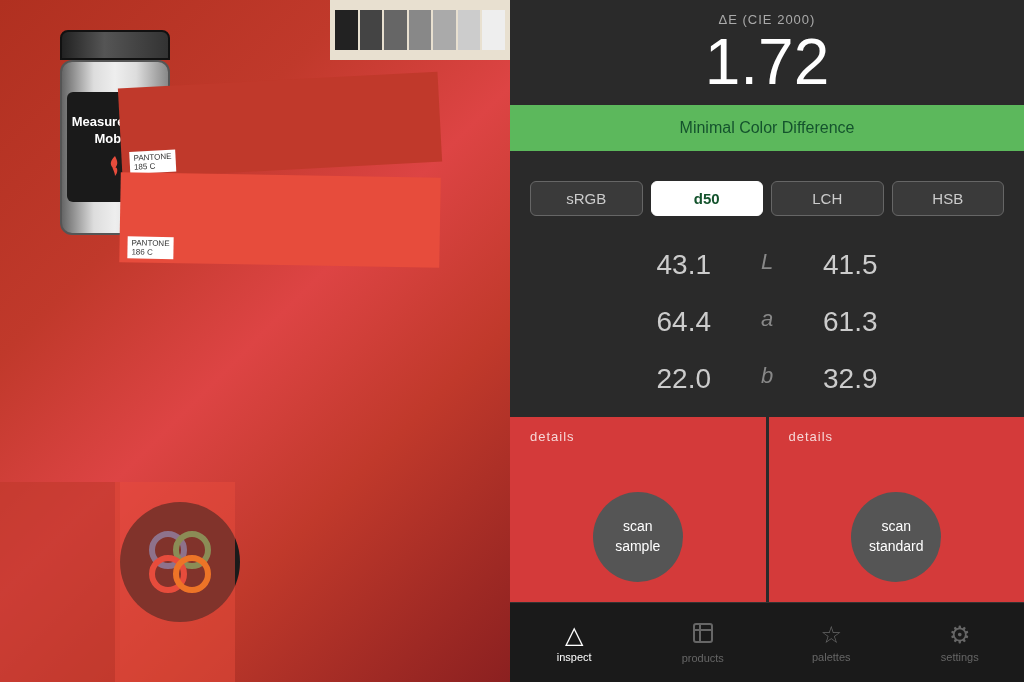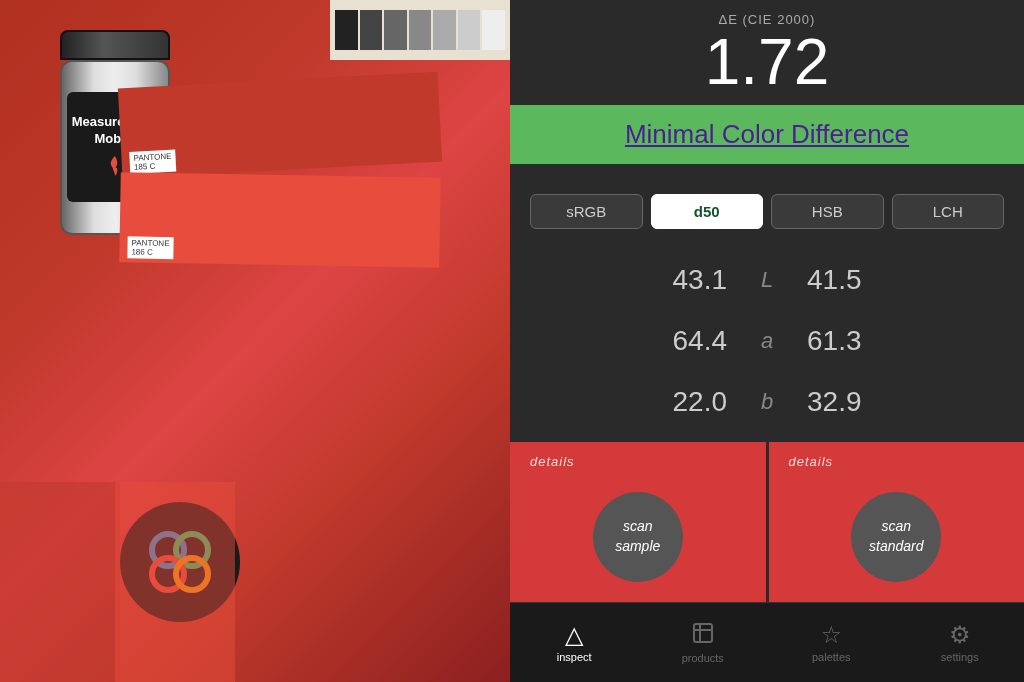--- a/index.html
+++ b/index.html
@@ -181,24 +181,23 @@
 
     
     .green-banner {
       background: #5cb85c;
       padding: 14px 20px;
       text-align: center;
       flex-shrink: 0;
     }
 
     .banner-text {
-      color: #4c1d95;
-      font-size: 26px;
+      color: #14532d;
+      font-size: 16px;
       font-weight: 400;
-      text-decoration: underline;
     }
 
     
     .tab-row {
       display: flex;
       padding: 14px 20px 10px;
       gap: 8px;
       flex-shrink: 0;
       background: #2a2a2a;
     }
@@ -227,23 +226,23 @@
     .color-values {
       flex: 1;
       padding: 10px 20px;
       display: flex;
       flex-direction: column;
       justify-content: space-around;
     }
 
     .value-row {
       display: flex;
-      align-items: center;
+      align-items: flex-start;
       justify-content: center;
-      gap: 0;
+      gap: 16px;
     }
 
     .val-left {
       color: #ccc;
       font-size: 28px;
       font-weight: 300;
       width: 120px;
       text-align: right;
       padding-right: 20px;
     }
@@ -261,23 +260,22 @@
       font-size: 28px;
       font-weight: 300;
       width: 120px;
       text-align: left;
       padding-left: 20px;
     }
 
     
     .scan-area {
       display: flex;
-      height: 160px;
-      flex-shrink: 0;
-      font-style: italic;
+      height: 185px;
+      flex-shrink: 0;
     }
 
     .scan-panel {
       flex: 1;
       background: #d43a3a;
       display: flex;
       flex-direction: column;
       align-items: center;
       justify-content: space-between;
       padding: 12px 10px 20px;
@@ -420,22 +418,22 @@
     <div class="delta-value">1.72</div>
   </div>
 
   <div class="green-banner">
     <div class="banner-text">Minimal Color Difference</div>
   </div>
 
   <div class="tab-row">
     <div class="tab-btn">sRGB</div>
     <div class="tab-btn active">d50</div>
+    <div class="tab-btn">LCH</div>
     <div class="tab-btn">HSB</div>
-    <div class="tab-btn">LCH</div>
   </div>
 
   <div class="color-values">
     <div class="value-row">
       <div class="val-left">43.1</div>
       <div class="val-letter">L</div>
       <div class="val-right">41.5</div>
     </div>
     <div class="value-row">
       <div class="val-left">64.4</div>

